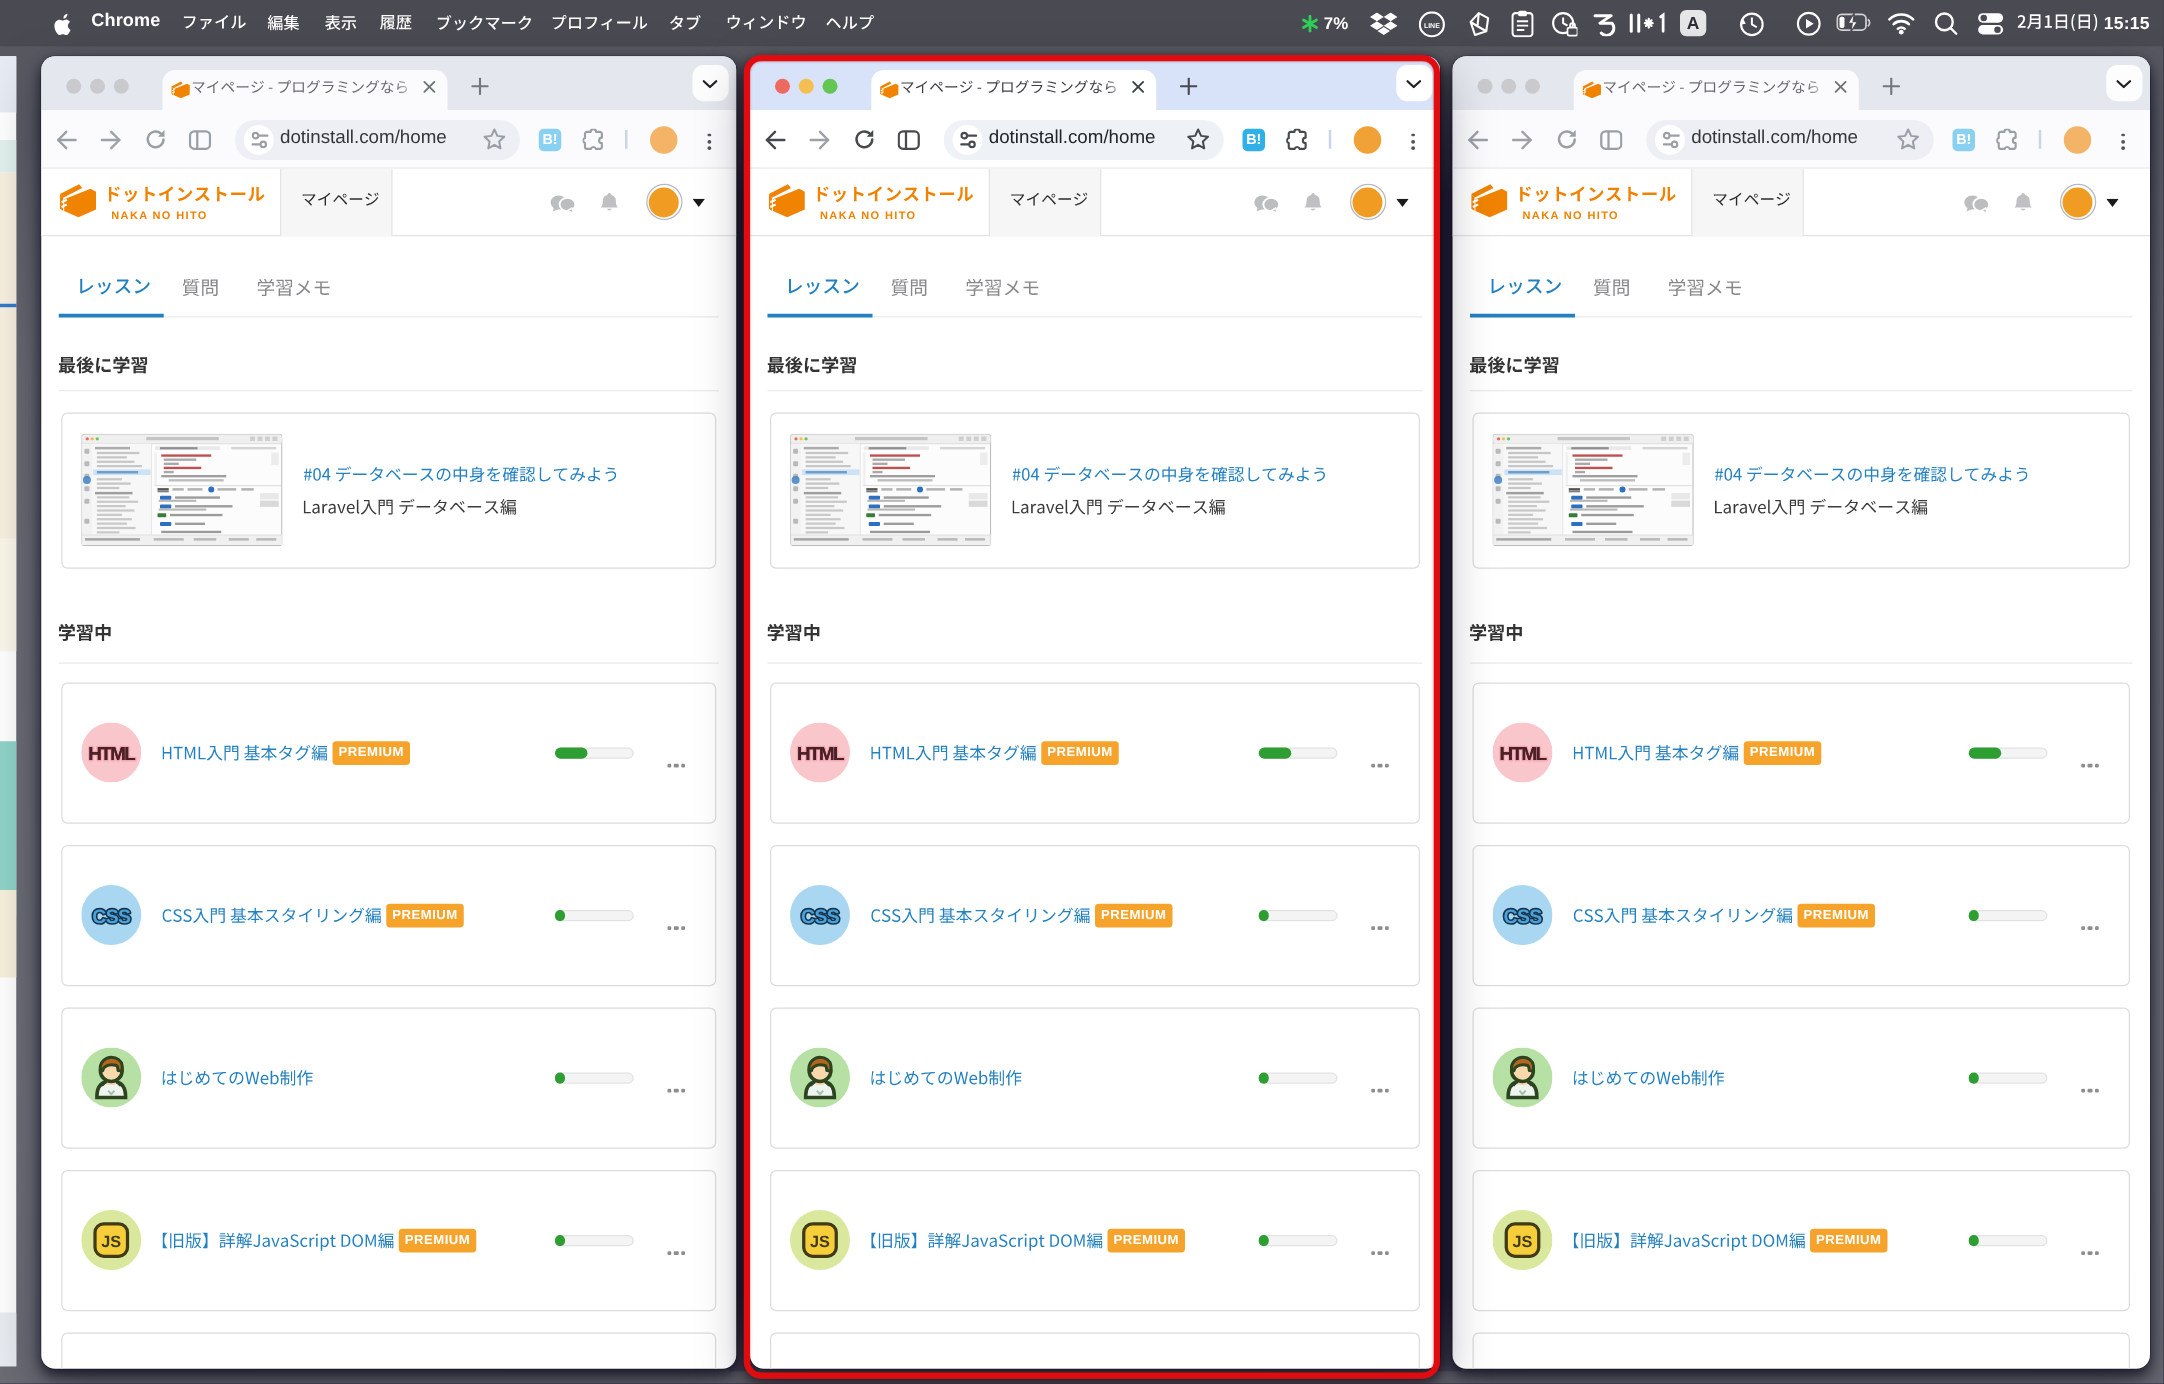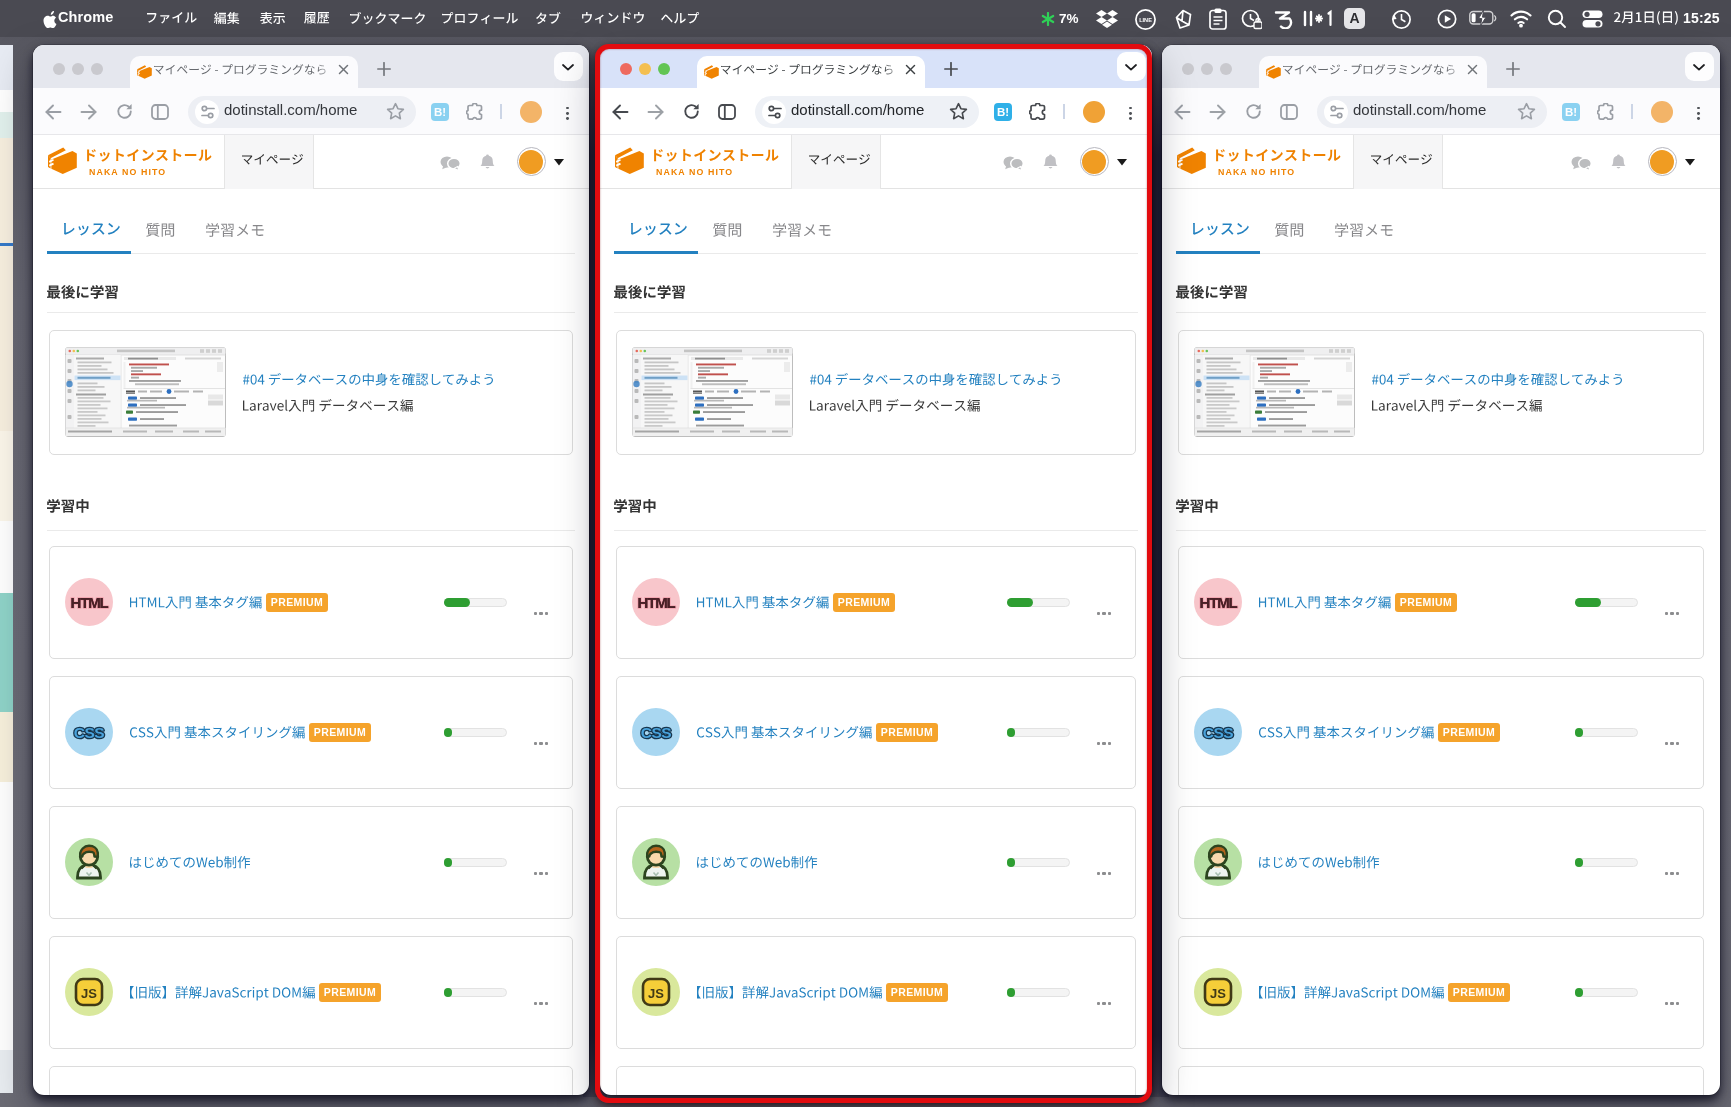--- a/index.html
+++ b/index.html
@@ -49,21 +49,21 @@
     <div class="ab" style="left:0;top:548px;width:13px;height:140px;background:#8fd3c8"></div>
     <div class="ab" style="left:0;top:667px;width:13px;height:70px;background:#f7f0dc"></div>
     <div class="ab" style="left:0;top:1005px;width:13px;height:43px;background:#e9edf1"></div>
   </div>
 <div class="ab" style="left:583px;top:45px;width:24px;height:1052px;background:linear-gradient(180deg,rgba(49,47,69,0) 0px,#312f45 110px,#312f45 990px,rgba(49,47,69,.4) 1052px)"></div>
 <div class="ab" style="left:1143px;top:45px;width:26px;height:1052px;background:linear-gradient(180deg,rgba(49,47,69,0) 0px,#312f45 110px,#312f45 990px,rgba(49,47,69,.4) 1052px)"></div>
 <div class="ab" style="left:0;top:0;width:1731px;height:37px;background:#4a4a52"></div>
 <svg class="ab" style="left:41px;top:9px;color:#46494e;" width="16" height="19" viewBox="0 0 16 19" fill="none" stroke="none">
     <path fill="#fff" d="M8.3,4.9c.9,0,2-.62,2.66-1.44.6-.74,1.03-1.78.95-2.82-.92.04-2.03.62-2.69,1.4-.6.67-1.1,1.74-.97,2.77.03.06.03.09.05.09zM11,5.9c-1.48,0-2.1.9-3.12.9-1.05,0-1.85-.85-3.05-.85C2.6,5.95,0,7.9,0,11.5c0,2.25.85,4.62,1.9,6.15.9,1.3,1.7,2.35,2.85,2.35,1.1,0,1.6-.75,2.98-.75,1.4,0,1.72.73,2.95.73,1.2,0,2-1.12,2.77-2.22.86-1.26,1.22-2.48,1.24-2.54-.08-.03-2.42-.98-2.42-3.67,0-2.33,1.84-3.37,1.95-3.45-1.2-1.8-3.06-2.2-3.22-2.2z" transform="translate(2.5,1.5) scale(0.88)"></path>
   </svg>
-<div class="ab" style="left:58px;top:9px;color:#fff;font-weight:bold;font-size:14.5px;letter-spacing:.1px">Chrome</div>
+<div class="ab" style="left:73px;top:9px;color:#fff;font-weight:bold;font-size:14.5px;letter-spacing:.1px">Chrome</div>
 <svg class="ab" style="left:147.0px;top:11.5px;color:#ffffff;" width="50.0" height="12.0" viewBox="0 0 50.00 12.00">
     <use href="#t0"></use>
   </svg>
 <svg class="ab" style="left:214.0px;top:11.5px;color:#ffffff;" width="26.0" height="13.0" viewBox="0 0 26.00 13.00">
     <use href="#t1"></use>
   </svg>
 <svg class="ab" style="left:260.0px;top:11.5px;color:#ffffff;" width="25.0" height="13.0" viewBox="0 0 25.00 13.00">
     <use href="#t2"></use>
   </svg>
 <svg class="ab" style="left:304.0px;top:11.5px;color:#ffffff;" width="26.0" height="12.0" viewBox="0 0 26.00 12.00">
@@ -171,21 +171,21 @@
     <g fill="#fff">
       <rect x="0.5" y="1.5" width="20" height="7.6" rx="3.8"></rect>
       <circle cx="5" cy="5.3" r="2.6" fill="#4a4a52"></circle>
     </g>
     <rect x="0.5" y="11" width="20" height="7.6" rx="3.8" fill="#fff"></rect>
     <circle cx="16" cy="14.8" r="2.6" fill="#4a4a52"></circle>
   </svg>
 <svg class="ab" style="left:1614.0px;top:11.0px;color:#ffffff;" width="64.0" height="14.0" viewBox="0 0 64.00 14.00">
     <use href="#t9"></use>
   </svg>
-<div class="ab" style="left:1683px;top:10px;color:#fff;font-size:14px;font-weight:bold;letter-spacing:.2px">15:25</div>
+<div class="ab" style="left:1683px;top:10px;color:#fff;font-size:14px;font-weight:bold;letter-spacing:.2px">15:15</div>
 <div class="win" style="left:33px;width:556px">
     <div class="ab" style="left:0;top:0;width:100%;height:43px;background:#e5e7ee"></div>
     <div class="ab light" style="left:20px;top:18px;background:#c9c9ce"></div>
     <div class="ab light" style="left:39px;top:18px;background:#c9c9ce"></div>
     <div class="ab light" style="left:58px;top:18px;background:#c9c9ce"></div>
     <div class="ab" style="left:97px;top:11px;width:228px;height:32px;background:#fbfbfd;border-radius:10px 10px 0 0"></div>
     <svg class="ab" style="left:104px;top:20px;" width="15" height="14" viewBox="0 0 28.5 27">
       <path fill="#f08300" d="M0,8.1 L15,0.4 17.5,3.3 2.5,11 Z"></path>
       <path fill="#f08300" d="M0,8.1 L2.5,11 2.5,21.2 0,19.6 Z"></path>
       <path fill="#f08300" d="M3.3,12.2 L24,4 28.3,6.3 28.3,20.3 14.5,26.4 3.3,21.4 Z"></path>

